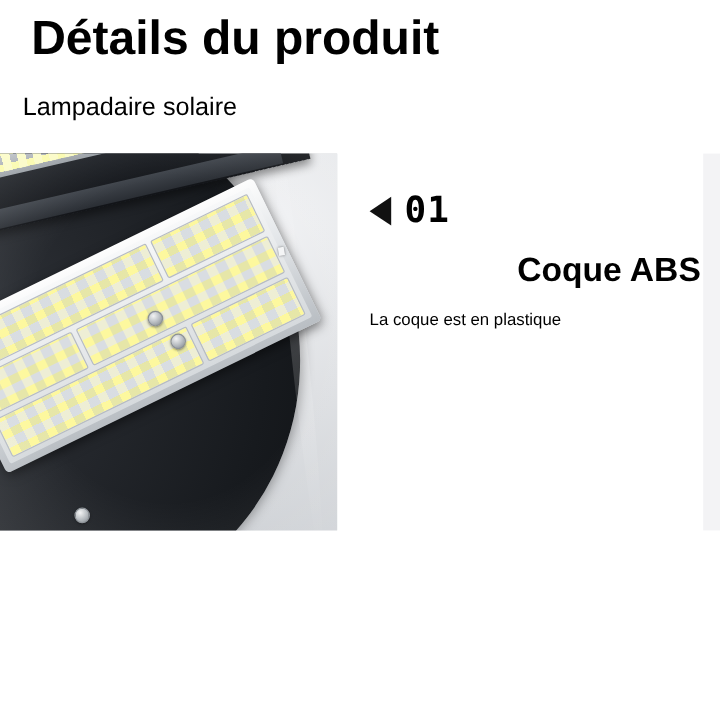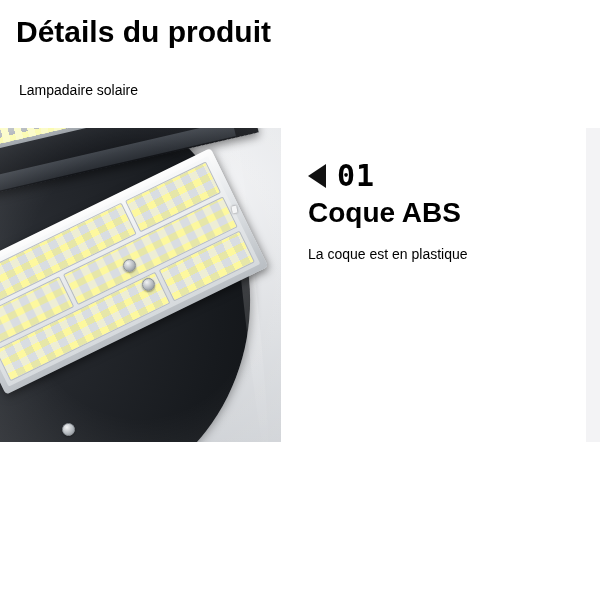--- a/index.html
+++ b/index.html
@@ -17,33 +17,33 @@
   }
 
   
   .page-header {
     position: absolute;
     left: 0; top: 0;
     width: 600px;
   }
   .page-title {
     position: absolute;
-    left: 16px;
+    left: 26px;
     top: 13px;
-    font-size: 30px;
+    font-size: 40px;
     font-weight: bold;
     letter-spacing: 0px;
     line-height: 38px;
     white-space: nowrap;
   }
   .page-subtitle {
     position: absolute;
     left: 19px;
     top: 78px;
-    font-size: 14px;
+    font-size: 21px;
     font-weight: normal;
     line-height: 24px;
     white-space: nowrap;
   }
 
   
   .feature-block {
     position: absolute;
     left: 0;
     top: 128px;
@@ -233,25 +233,26 @@
     display: block;
   }
   .step-number {
     font-size: 30px;
     font-weight: bold;
     letter-spacing: 1px;
     line-height: 30px;
     font-family: "DejaVu Sans Mono", monospace;
   }
   .feature-heading {
-    margin-top: 0;
+    margin-top: 12px;
     font-size: 28px;
     font-weight: bold;
     line-height: 34px;
     white-space: nowrap;
+    text-align: right;
   }
   .feature-body {
     margin-top: 9px;
     font-size: 14px;
     font-weight: normal;
     line-height: 30px;
   }
   .feature-body .line { white-space: nowrap; }
 
   

